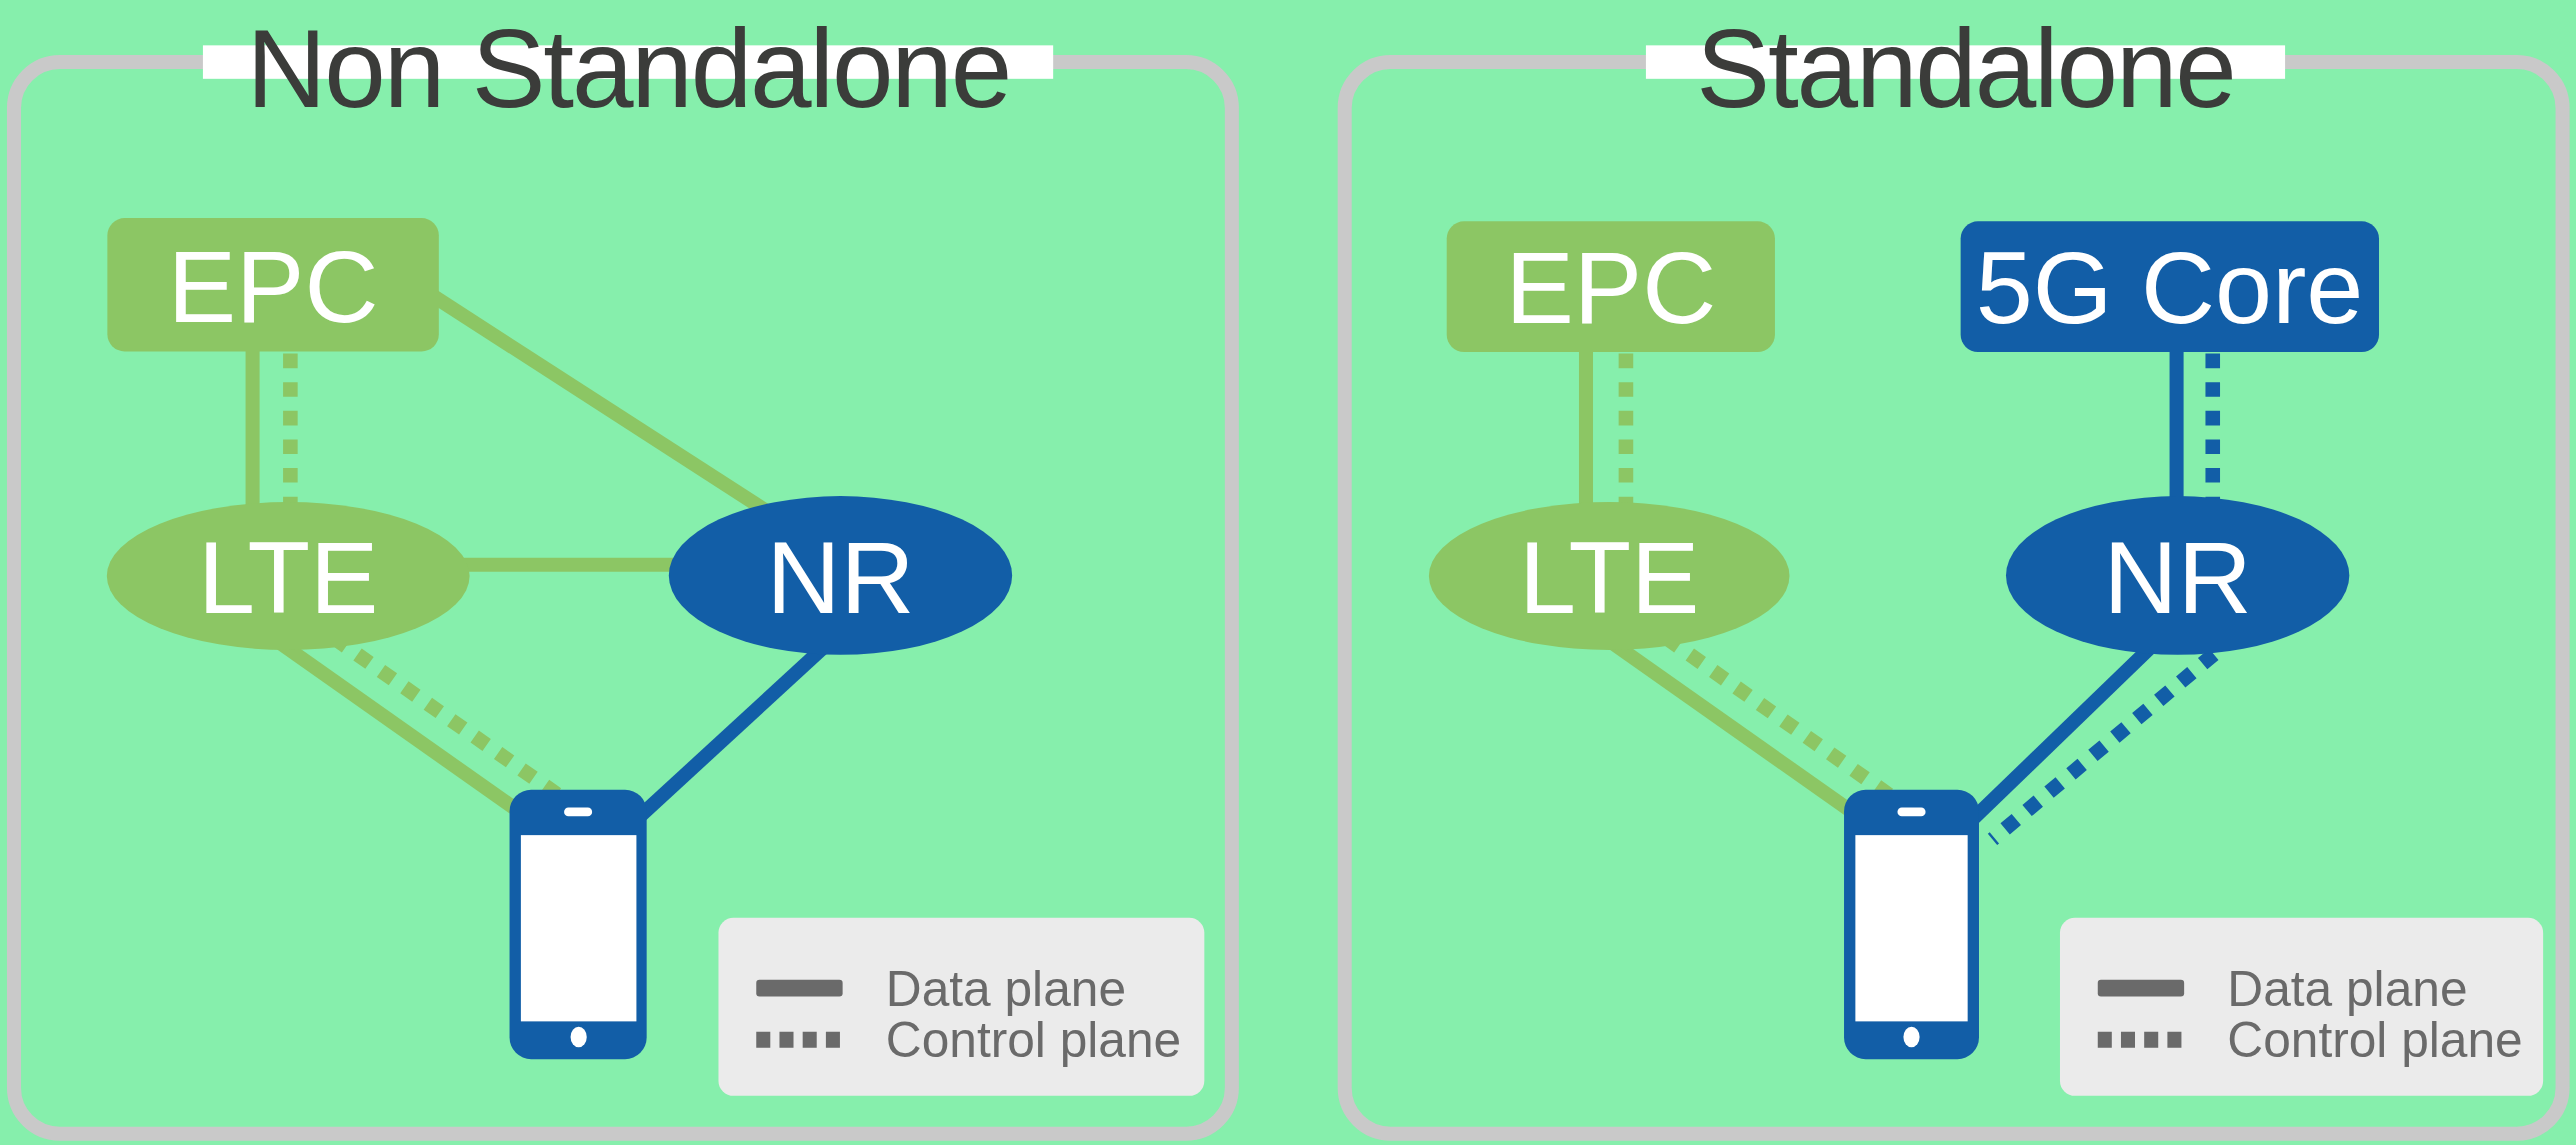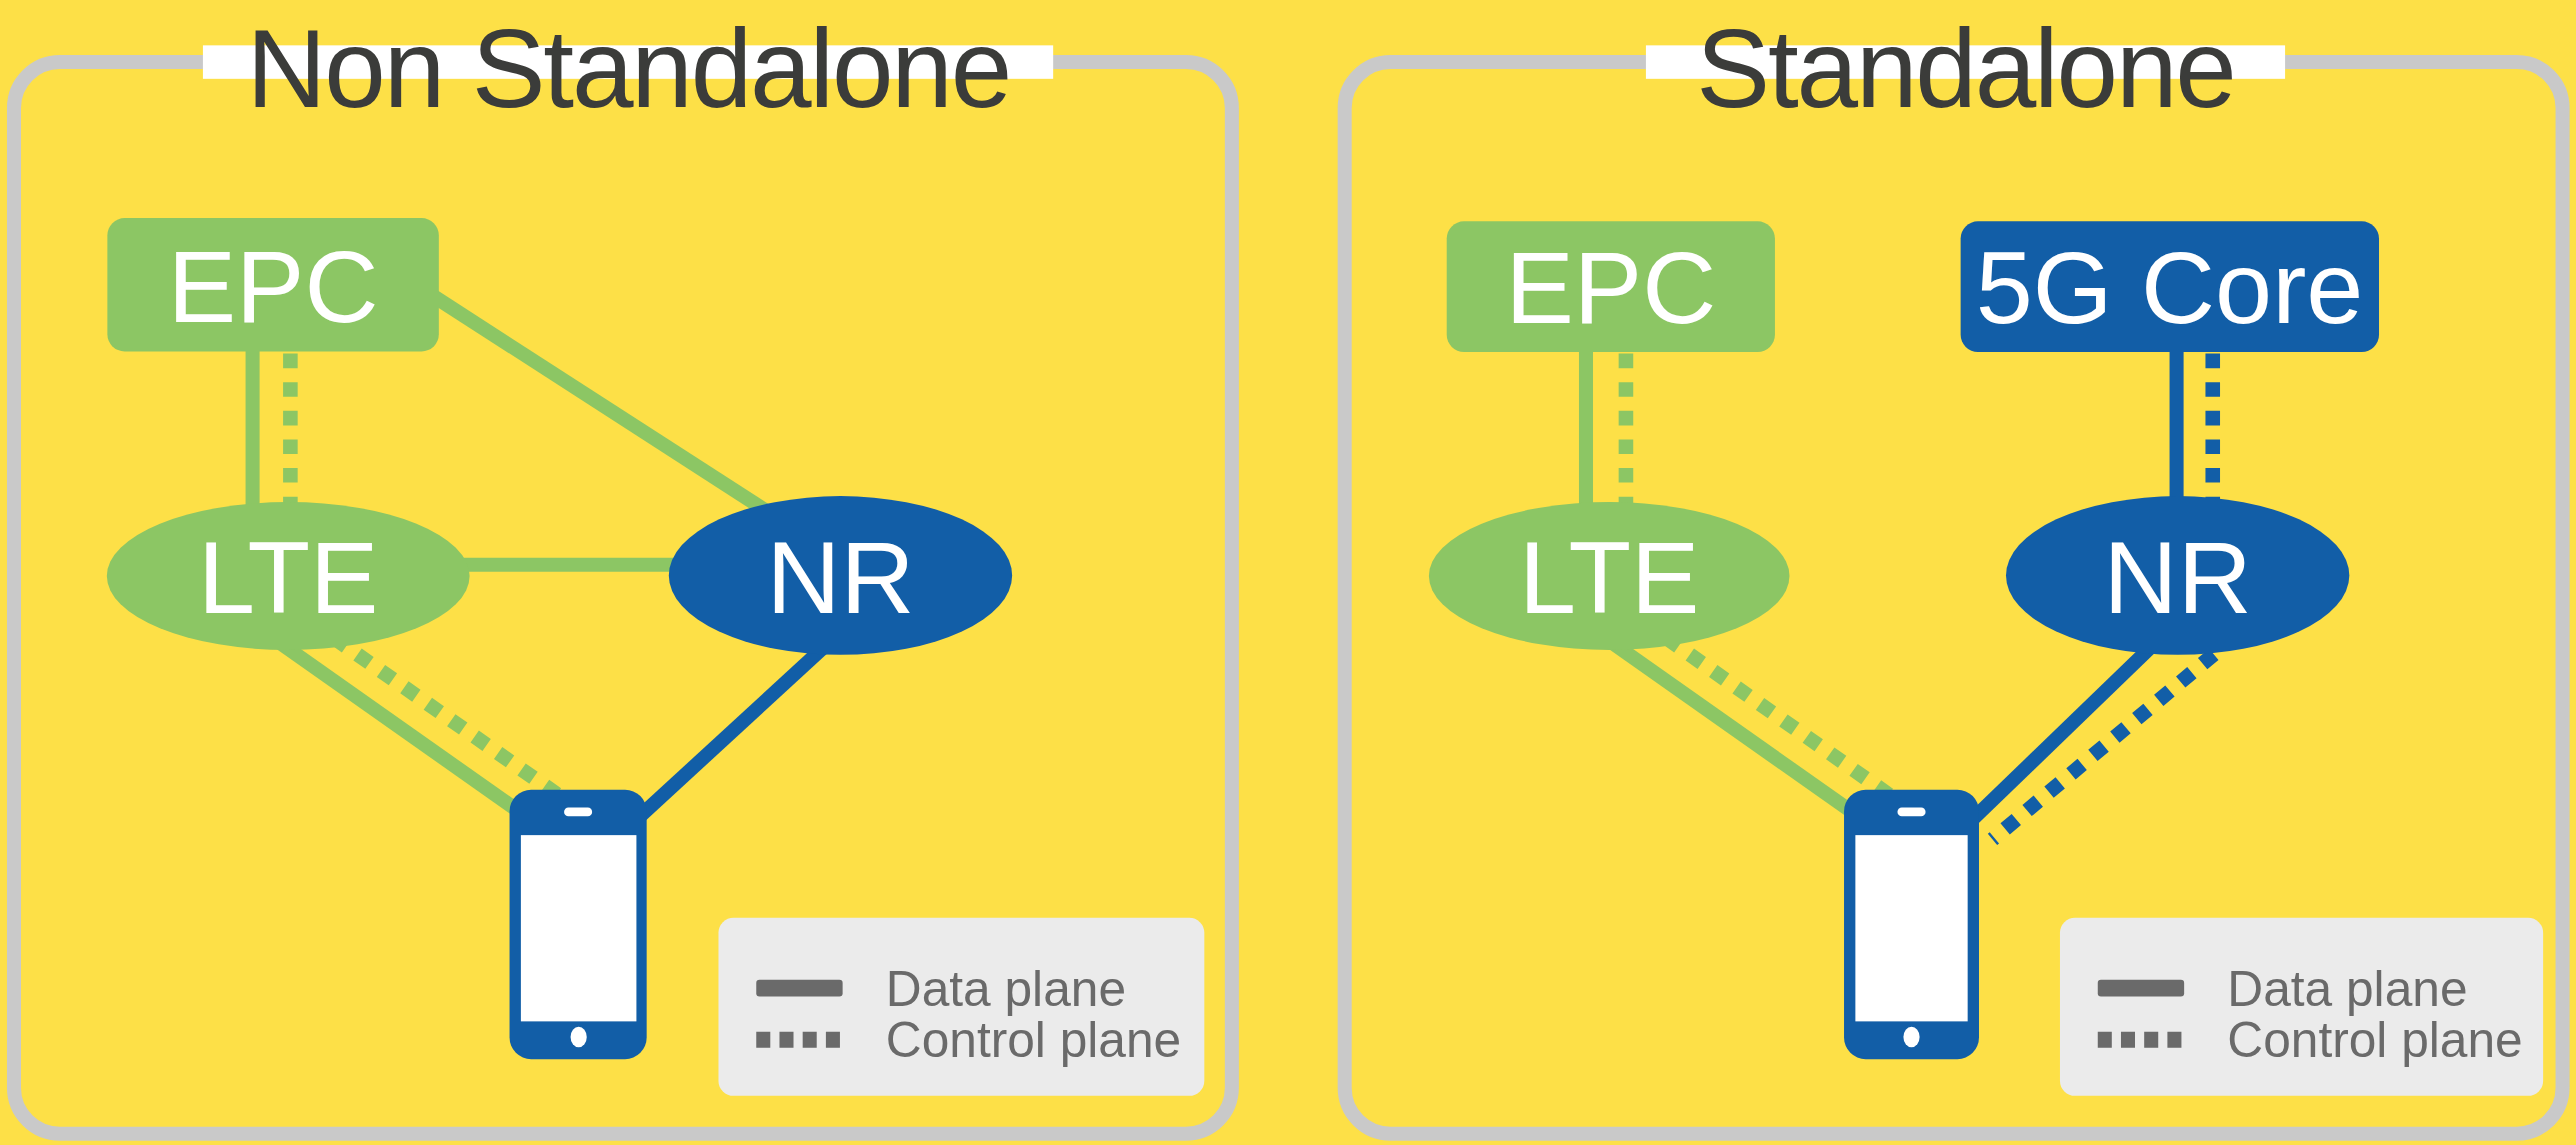--- a/index.html
+++ b/index.html
@@ -5,21 +5,21 @@
   :root {
     --green: #8CC664;
     --blue: #125EA7;
     --border: #C9C9C9;
     --title: #3B3C3A;
     --legend_bg: #EBEBEB;
     --legend_fg: #6A6A6A;
     --white: #FFFFFF;
   }
   html, body { margin: 0; padding: 0; background: #fff; }
-  .stage { width: 2576px; height: 1145px; position: relative; background: #fde047; }
+  .stage { width: 2576px; height: 1145px; position: relative; background: #86efac; }
   svg { display: block; }
   text {
     font-family: "Liberation Sans", sans-serif;
     user-select: none;
   }
   .panel-frame { fill: none; stroke: var(--border); stroke-width: 26px; }
   .title-mask { fill: var(--white); }
   .panel-title { fill: var(--title); font-size: 205px; letter-spacing: -4px; text-anchor: middle; }
   .node-green { fill: var(--green); }
   .node-blue { fill: var(--blue); }

